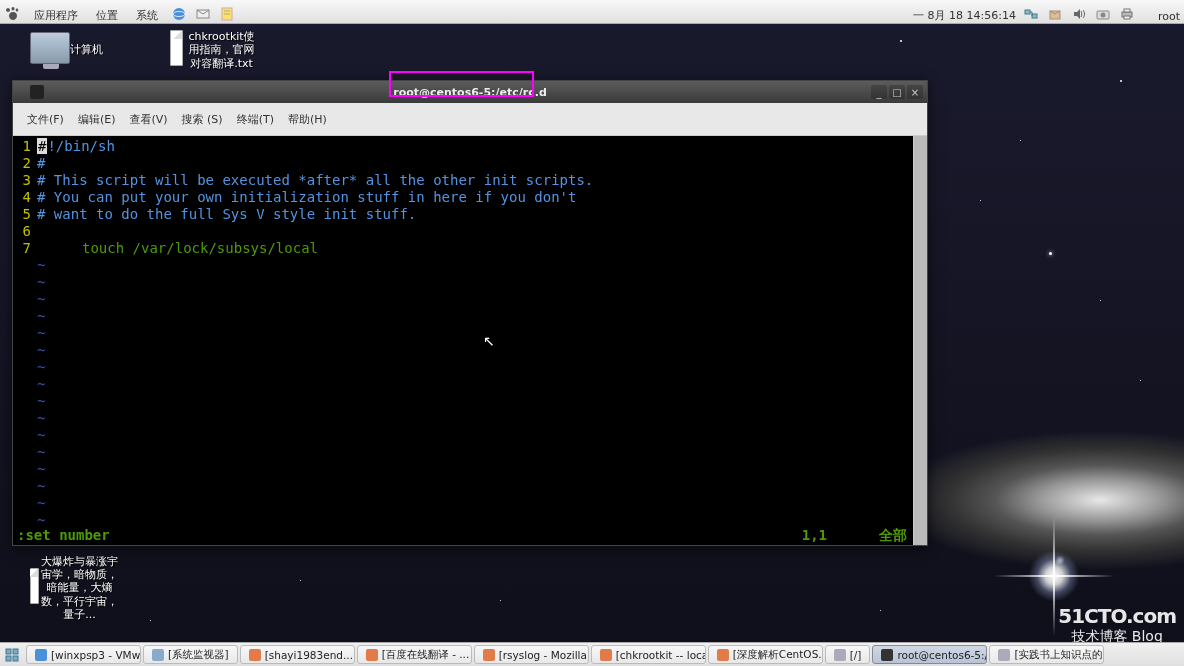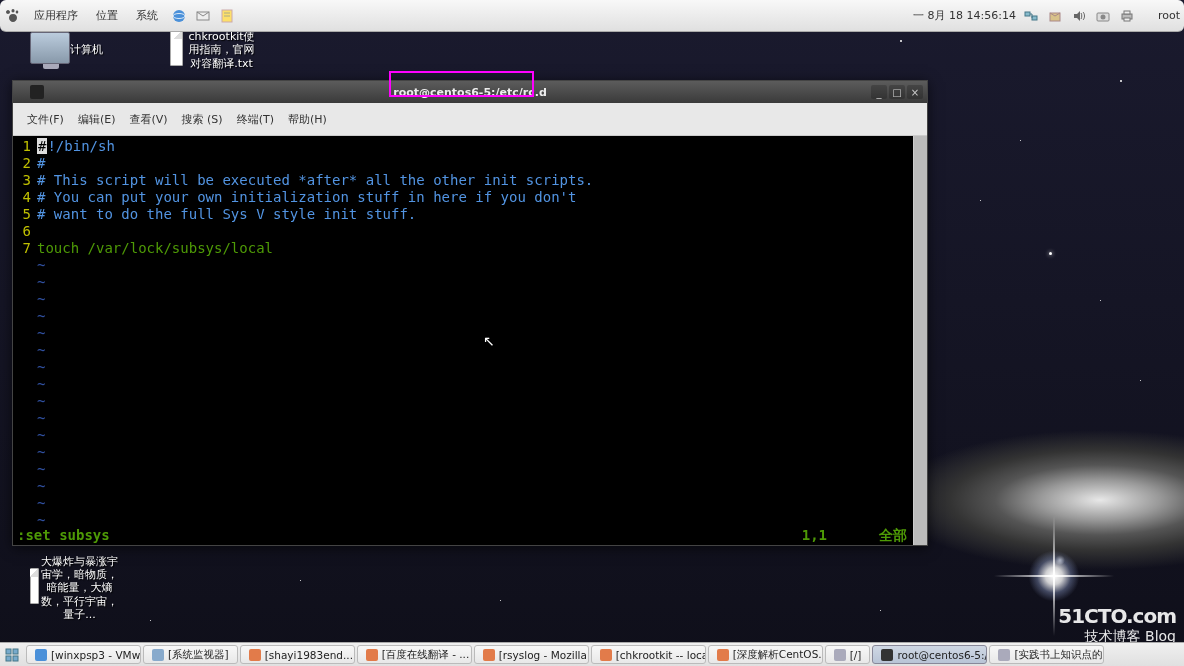--- a/index.html
+++ b/index.html
@@ -6,21 +6,21 @@
 body { width: 1184px; height: 666px; font-family: "DejaVu Sans", sans-serif; font-size: 11px; overflow: hidden; position: relative; background: #000; }
 .desktop-bg { position: absolute; inset: 0; background: radial-gradient(ellipse 300px 100px at 1100px 500px, #e8e8e8 0%, #c0c0c0 10%, #999 20%, #555 35%, #333 50%, transparent 70%), radial-gradient(circle at 1060px 560px, #fff 0%, rgba(255,255,255,0) 5px), linear-gradient(180deg, #1a1a2e 0%, #0f0f1a 100%); }
 .star { position: absolute; background: #fff; border-radius: 50%; }
 .star.s1 { width: 1px; height: 1px; }
 .star.s2 { width: 2px; height: 2px; }
 .star.s3 { width: 3px; height: 3px; box-shadow: 0 0 4px #fff; }
 .flare { position: absolute; width: 60px; height: 60px; bottom: 60px; right: 100px; background: radial-gradient(circle, #fff 0%, rgba(255,255,255,0.8) 20%, rgba(180,200,255,0.3) 40%, transparent 60%); }
 .flare::before, .flare::after { content:''; position: absolute; background: linear-gradient(90deg, transparent, #fff, transparent); }
 .flare::before { width: 120px; height: 2px; top: 29px; left: -30px; }
 .flare::after { width: 2px; height: 120px; left: 29px; top: -30px; background: linear-gradient(180deg, transparent, #fff, transparent);}
-.topbar { position: relative; z-index: 10; height: 32px; background: linear-gradient(#f8f8f8, #e0e0e0); border-bottom: 1px solid #aaa; display: flex; align-items: center; padding: 0 4px; gap: 6px; color: #333; border-radius: 6px; }
+.topbar { position: relative; z-index: 10; height: 24px; background: linear-gradient(#f8f8f8, #e0e0e0); border-bottom: 1px solid #aaa; display: flex; align-items: flex-end; padding: 0 4px; gap: 6px; color: #333; }
 .topbar .menu-item { padding: 0 6px; cursor: pointer; }
 .topbar .spacer { flex: 1; }
 .topbar .tray-icon { width: 18px; height: 18px; display: flex; align-items: center; justify-content: center; }
 .desktop-icons { position: absolute; top: 30px; left: 30px; z-index: 5; display: flex; gap: 50px; }
 .dicon { display: flex; align-items: center; color: #fff; width: 90px; text-align: center; }
 .dicon .icon-img { width: 40px; height: 32px; margin-bottom: 4px; }
 .dicon .computer { background: linear-gradient(#bcd, #89a); border: 1px solid #667; border-radius: 2px; position: relative; }
 .dicon .computer::after { content:''; position: absolute; bottom:-6px; left:12px; width:16px; height:5px; background:#aab; border-radius:0 0 2px 2px;}
 .dicon .file { background: #fff; border: 1px solid #aaa; width: 30px; height: 36px; border-radius: 1px; position: relative; }
 .dicon .file::before { content:''; position:absolute; top:0; right:0; width:8px; height:8px; background:linear-gradient(135deg,#fff 49%, #ddd 50%); }
@@ -32,29 +32,29 @@
 .tb-title .title-text { position: absolute; left: 50%; transform: translateX(-50%); font-weight: bold; }
 .tb-title .win-controls { position: absolute; right: 4px; display: flex; gap: 2px; }
 .tb-title .wc { width: 16px; height: 14px; background: rgba(0,0,0,0.2); color: #ccc; font-size: 10px; display: flex; align-items:center; justify-content:center; border-radius:2px; cursor:pointer;}
 .highlight-title { position: absolute; top: -10px; left: 376px; width: 145px; height: 26px; border: 2px solid #f0f; z-index: 30; pointer-events: none; }
 .tb-menu { height: 20px; background: #e8e8e8; display: flex; align-items: center; padding: 16px 8px; gap: 2px; color: #333; font-size: 11px; border-bottom:1px solid #ccc;}
 .tb-menu span { padding: 0 6px; cursor: pointer; }
 .editor { flex: 1; background: #000; font-family: "DejaVu Sans Mono", monospace; font-size: 14px; display: flex; position:relative; }
 .gutter { width: 24px; text-align: right; padding: 2px 6px 2px 0; color: #c0c000; line-height: 17px; }
 .content { flex: 1; padding: 2px 0; line-height: 17px; white-space: pre; }
 .content .c-blue { color: #5294e2; }
-.content .c-green { color: #4e9a06; }
+.content .c-green { color: #4e9a06; margin-left: 45px; }
 .content .tilde { color: #3050a0; }
 .cursor-block { background: #ddd; color: #000; padding: 0 1px; }
 .editor-status { position: absolute; bottom: 0; left: 0; right: 0; height: 18px; color: #4e9a06; display: flex; padding: 0 4px; font-family: monospace; font-size: 14px; font-weight: bold;}
 .editor-status .right { position: absolute; right: 20px; }
 .editor-status .pos { position: absolute; right: 100px; }
 .scrollbar { width: 14px; background: #e0e0e0; border-left: 1px solid #ccc; }
 .scrollbar .thumb { width: 100%; height: 100%; background: #bbb; }
-.watermark { position: absolute; right: 8px; bottom: 20px; z-index: 40; color: #fff; text-align: right; opacity: 0.9; margin-left: 23px; }
+.watermark { position: absolute; right: 8px; bottom: 20px; z-index: 40; color: #fff; text-align: center; opacity: 0.9; margin-left: 23px; }
 .watermark .logo { font-size: 20px; font-weight: bold; letter-spacing: -1px; }
 .watermark .sub { font-size: 14px; }
 .mouse-cursor { position: absolute; top: 333px; left: 483px; z-index: 25; color: #fff; font-size: 14px; pointer-events: none; }
 .taskbar { position: absolute; bottom: 0; left: 0; right: 0; height: 24px; background: linear-gradient(#f0f0f0,#e0e0e0); border-top: 1px solid #aaa; display: flex; align-items: center; padding: 0 4px; gap: 2px; z-index: 50; }
 .task { display: flex; align-items:center; gap:4px; padding: 1px 8px; border: 1px solid #bbb; background: linear-gradient(#f8f8f8,#e8e8e8); border-radius: 3px; font-size: 10.5px; height: 19px; max-width: 115px; overflow: hidden; white-space: nowrap; cursor:pointer; color:#222; }
 .task.active { background: linear-gradient(#d0d8e4,#b8c4d6); border-color: #889; }
 .task .ticon { width:12px; height:12px; border-radius: 2px; flex-shrink:0; }
 svg { display: block; }
 </style>
 </head>
@@ -189,21 +189,21 @@
         <div>4</div>
         <div>5</div>
         <div>6</div>
         <div>7</div>
       </div>
     <div class="content" id="content"><div class="c-blue"><span class="cursor-block">#</span>!/bin/sh</div><div class="c-blue">#</div><div class="c-blue"># This script will be executed *after* all the other init scripts.</div><div class="c-blue"># You can put your own initialization stuff in here if you don't</div><div class="c-blue"># want to do the full Sys V style init stuff.</div><div class="c-blue"> </div><div class="c-green">touch /var/lock/subsys/local</div><div class="tilde">~</div><div class="tilde">~</div><div class="tilde">~</div><div class="tilde">~</div><div class="tilde">~</div><div class="tilde">~</div><div class="tilde">~</div><div class="tilde">~</div><div class="tilde">~</div><div class="tilde">~</div><div class="tilde">~</div><div class="tilde">~</div><div class="tilde">~</div><div class="tilde">~</div><div class="tilde">~</div><div class="tilde">~</div></div>
     <div class="scrollbar">
         <div class="thumb"></div>
       </div>
     <div class="editor-status">
-      <span>:set subsys</span>
+      <span>:set number</span>
       <span class="pos">1,1</span>
       <span class="right">全部</span>
     </div>
   </div>
 </div>
 
 <div class="mouse-cursor">↖</div>
 
 <div class="watermark">
   <div class="logo">51CTO.com</div>

